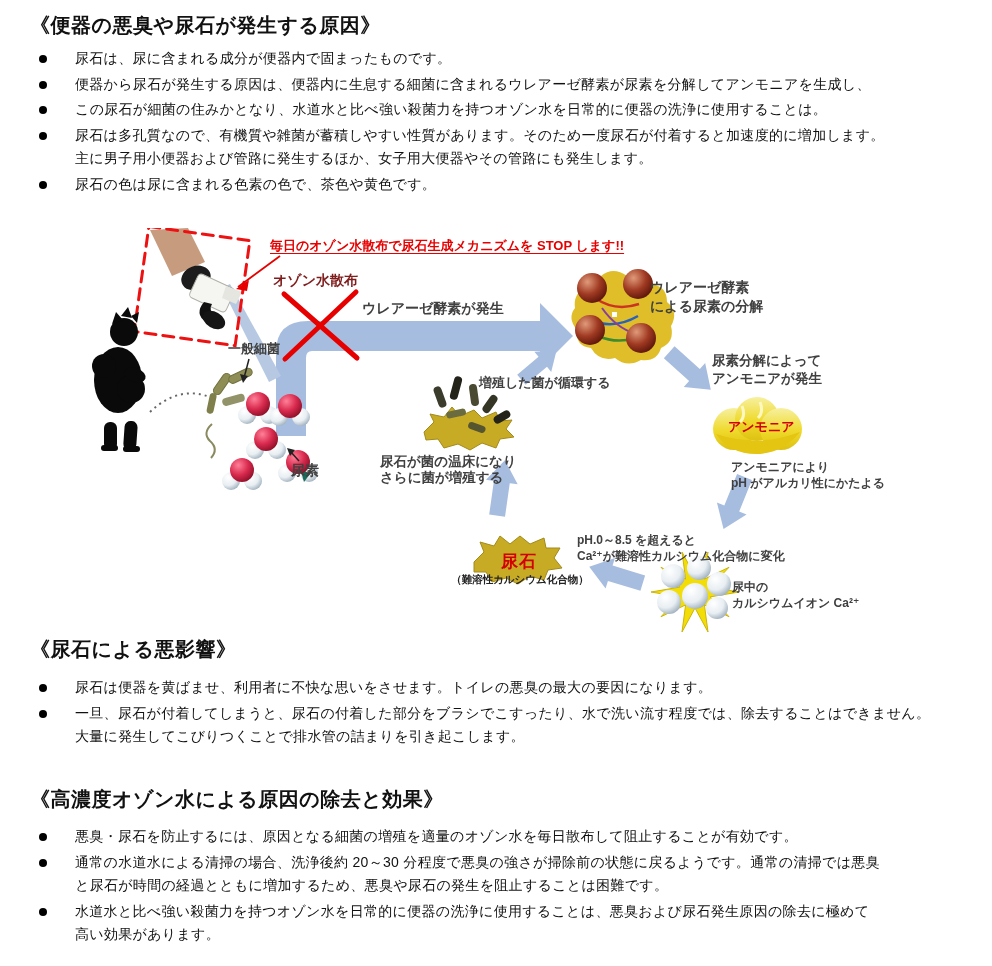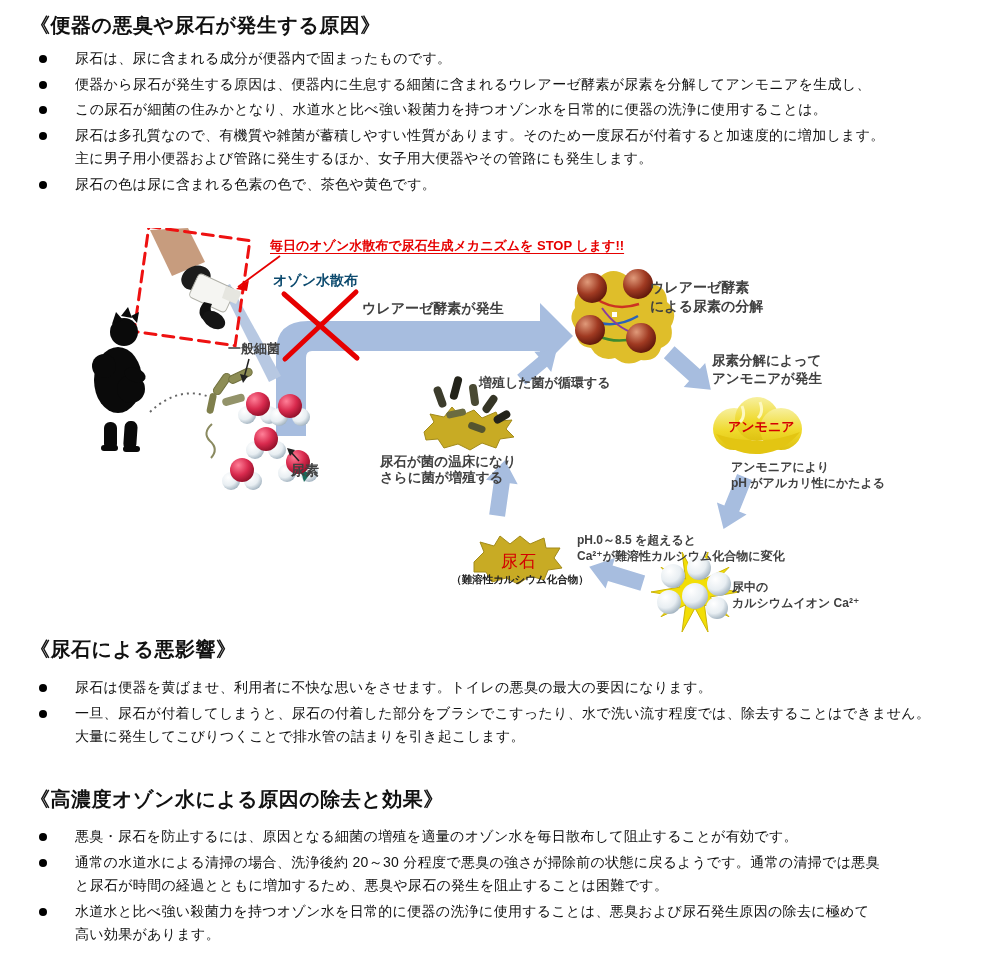--- a/index.html
+++ b/index.html
@@ -9,23 +9,23 @@
   ul.blist{position:absolute;left:75px;width:902px;margin:0;padding:0;list-style:none;font-size:14px;line-height:23.5px;letter-spacing:.3px;color:#111;}
   ul.blist li{position:relative;margin:0 0 2px 0;padding:0;}
   ul.blist li::before{content:"";position:absolute;left:-36px;top:8px;width:8px;height:8px;background:#000;border-radius:50%;}
   .bl{white-space:nowrap;}
   
   .diagram{position:absolute;left:0;top:228px;width:930px;height:432px;}
   .diagram svg{position:absolute;left:0;top:0;}
   .dlabel{position:absolute;font-weight:bold;font-size:13.5px;color:#404040;line-height:18px;white-space:nowrap;z-index:3;}
   .dlabel.tight{line-height:16px;font-size:12px;}
   .banner{position:absolute;left:270px;top:9px;font-size:13px;font-weight:600;color:#e60000;text-decoration:underline;text-underline-offset:3px;white-space:nowrap;z-index:3;}
-  .ozspray{position:absolute;left:273px;top:44px;font-size:14px;font-weight:bold;color:#0c4a6e;white-space:nowrap;z-index:3;}
+  .ozspray{position:absolute;left:273px;top:44px;font-size:14px;font-weight:bold;color:#7f1d1d;white-space:nowrap;z-index:3;}
   .ammonia-text{position:absolute;left:728px;top:190px;font-size:13px;font-weight:bold;color:#d40000;z-index:3;}
-  .stone-text{position:absolute;left:501px;top:322px;font-size:17px;font-weight:normal;color:#d40000;z-index:3;letter-spacing:1px;}
+  .stone-text{position:absolute;left:501px;top:322px;font-size:17px;font-weight:bold;color:#d40000;z-index:3;letter-spacing:1px;}
   .stone-sub{position:absolute;left:448px;top:345px;width:144px;text-align:center;font-size:10.5px;font-weight:bold;color:#222;z-index:3;}
 </style>
 </head>
 <body>
 
 <div class="page">
 
   <div class="sec-title" style="top:12px">《便器の悪臭や尿石が発生する原因》</div>
   <ul class="blist" style="top:47px">
     <li>

